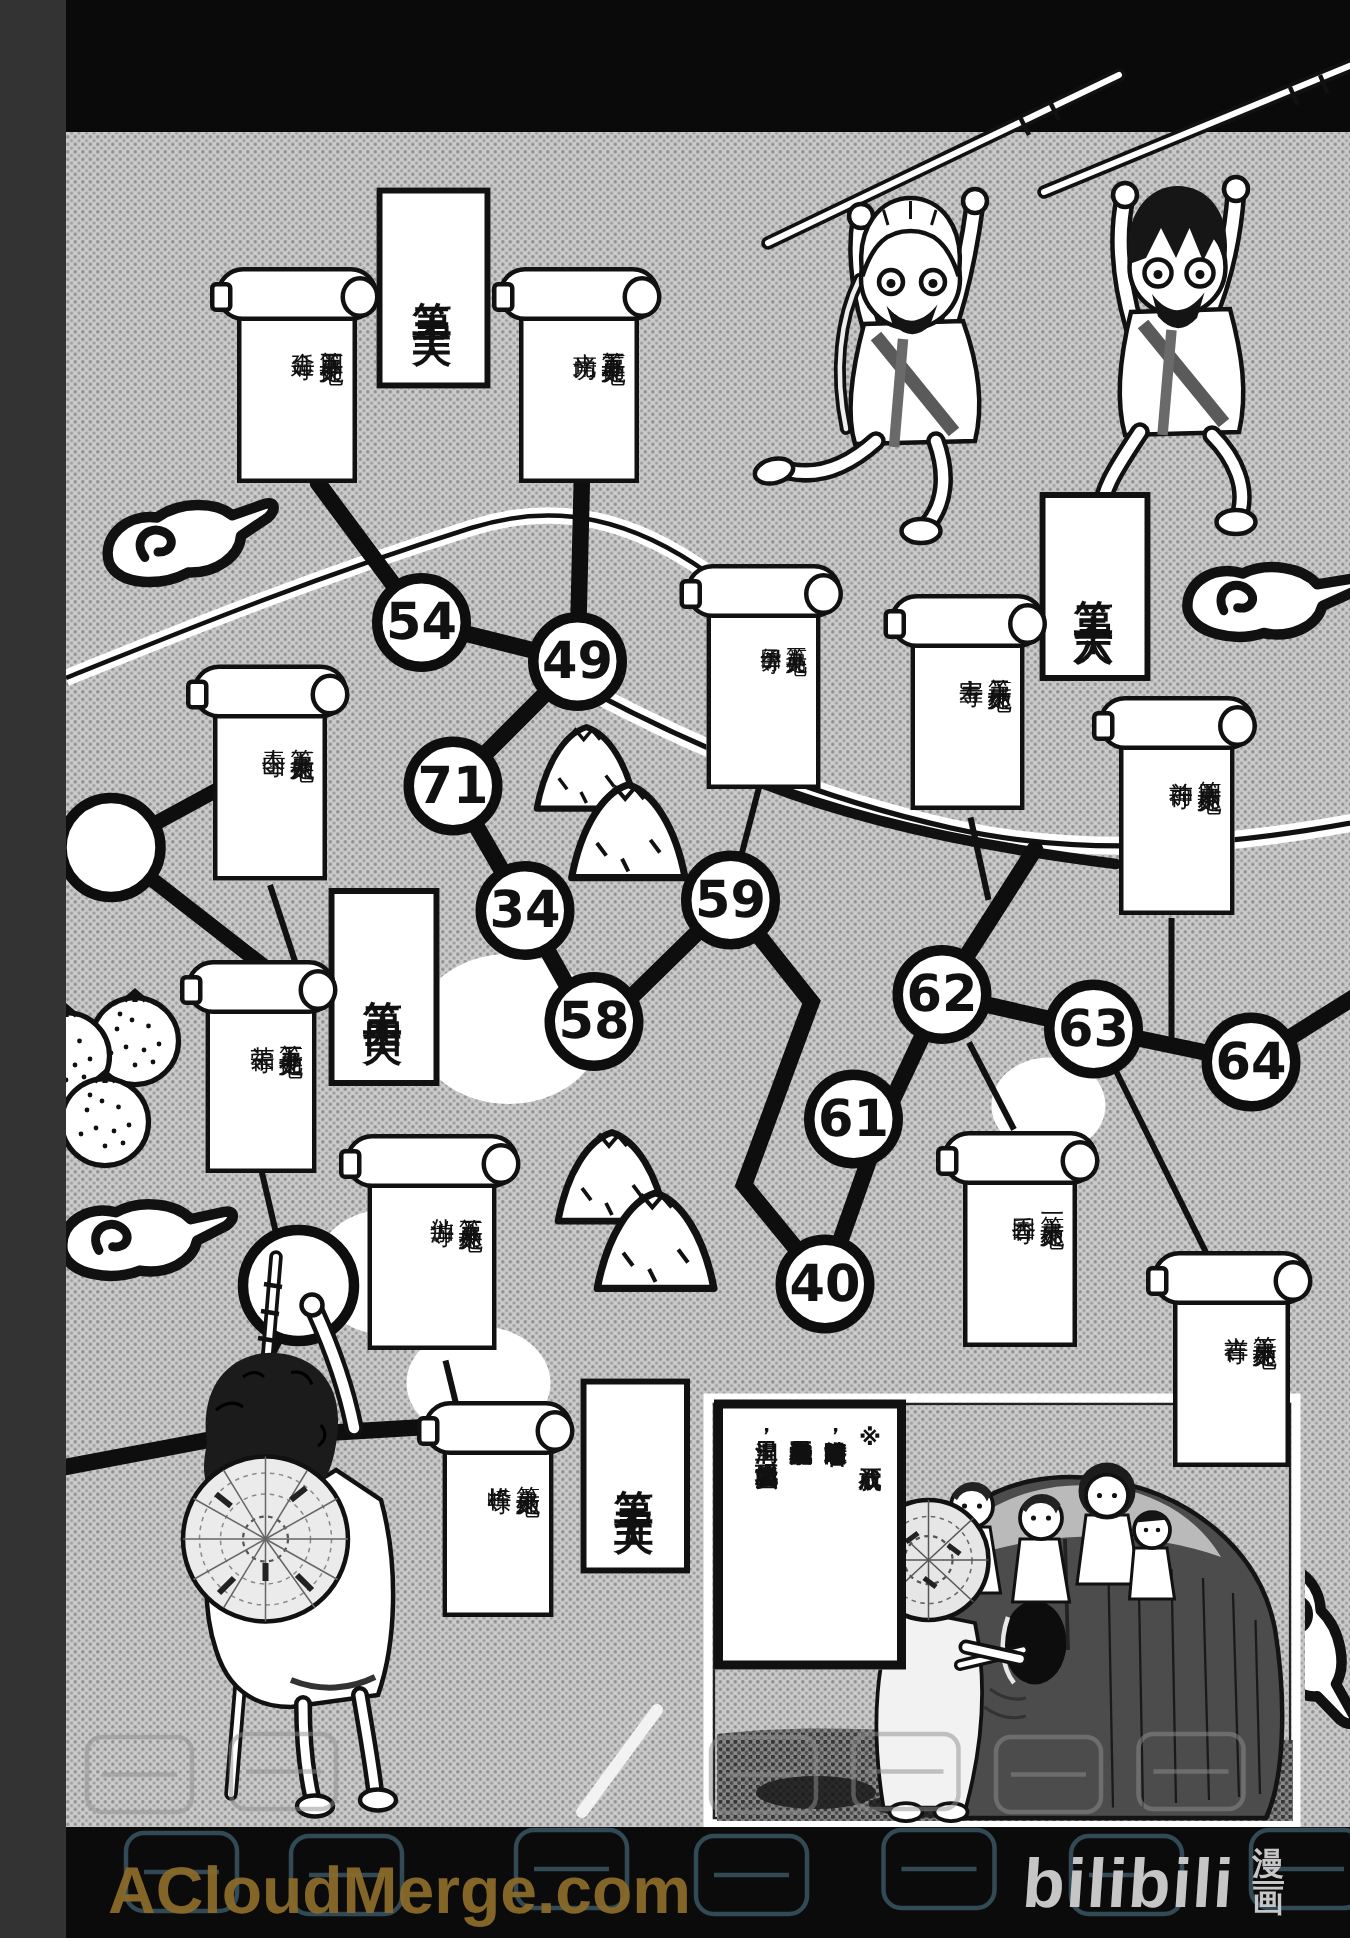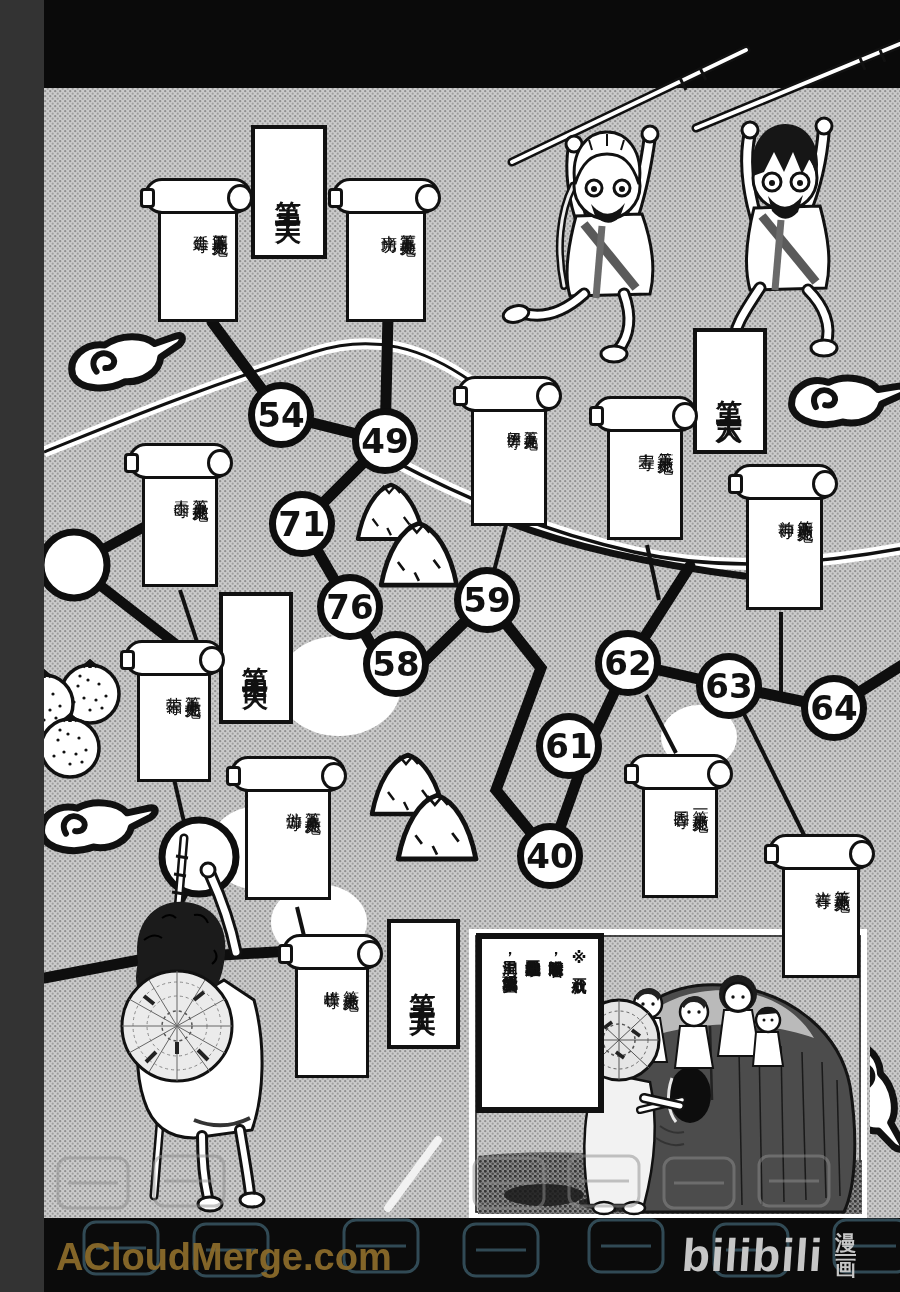--- a/index.html
+++ b/index.html
@@ -22,21 +22,21 @@
   .daybox span{writing-mode:vertical-rl;text-orientation:upright;font-size:26px;font-weight:700;letter-spacing:5px;}
   
   .node{position:absolute;width:66px;height:66px;border-radius:50%;background:#fff;border:7px solid #0e0e0e;
         box-sizing:border-box;display:flex;align-items:center;justify-content:center;
         font-family:"DejaVu Sans",sans-serif;font-weight:bold;font-size:34px;z-index:4;}
   
   .notebox{position:absolute;left:432px;top:933px;width:128px;height:180px;background:#fff;border:6px solid #111;
            box-sizing:border-box;padding:10px 7px;writing-mode:vertical-rl;text-orientation:upright;z-index:5;}
   .notebox span{display:block;font-size:15px;line-height:23px;font-weight:600;}
   
-  .acm{position:absolute;left:12px;top:1236px;z-index:6;font-size:38px;font-weight:800;letter-spacing:0px;color:#8a6a2a;opacity:.95;}
+  .acm{position:absolute;left:28px;top:1236px;z-index:6;font-size:44px;font-weight:800;letter-spacing:0px;color:#8a6a2a;opacity:.95;}
   .bili{position:absolute;left:638px;top:1228px;z-index:6;display:flex;align-items:center;gap:12px;color:#c6c6c6;}
   .bili .word{font-size:46px;font-weight:bold;letter-spacing:1px;transform:skewX(-4deg);}
   .bili .sub{display:flex;flex-direction:column;font-size:21px;line-height:23px;font-weight:bold;}
   .bili .sub .t{border-bottom:2px solid #c6c6c6;}
 </style>
 </head>
 <body>
 
 <div class="page">
 
@@ -457,23 +457,23 @@
 <div class="node" style="left:204px;top:382px">
       <span>54</span>
     </div>
 <div class="node" style="left:308px;top:408px">
       <span>49</span>
     </div>
 <div class="node" style="left:225px;top:491px">
       <span>71</span>
     </div>
 <div class="node" style="left:273px;top:574px">
-      <span>76</span>
-    </div>
-<div class="node" style="left:319px;top:631px">
+      <span>34</span>
+    </div>
+<div class="node" style="left:319px;top:648px">
       <span>58</span>
     </div>
 <div class="node" style="left:410px;top:567px">
       <span>59</span>
     </div>
 <div class="node" style="left:473px;top:823px">
       <span>40</span>
     </div>
 <div class="node" style="left:492px;top:713px">
       <span>61</span>

